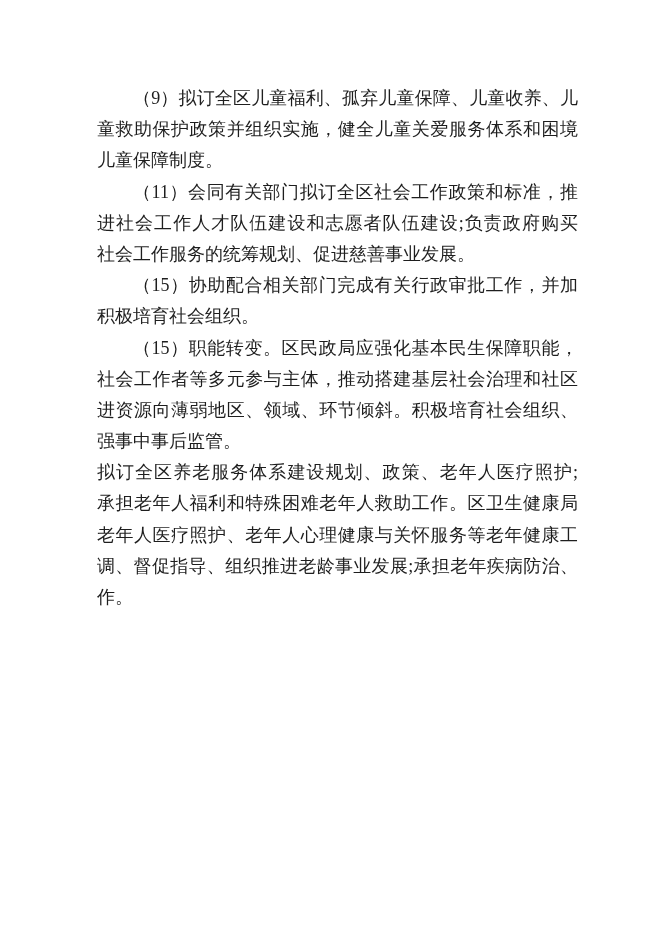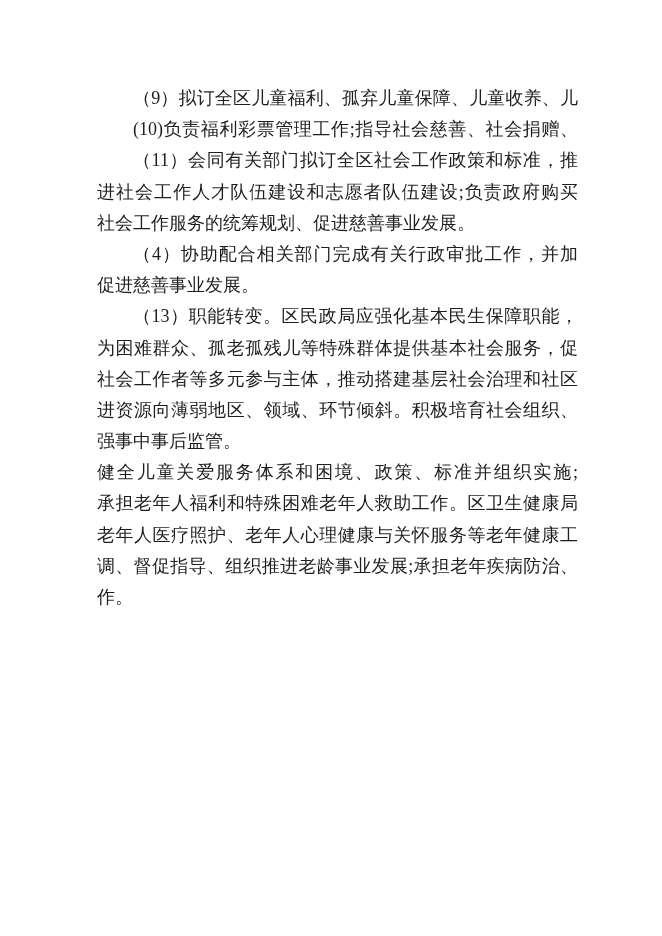--- a/index.html
+++ b/index.html
@@ -43,41 +43,41 @@
     text-align-last: left;
   }
 </style>
 </head>
 <body>
 
 <div class="page" style="background: rgb(255, 255, 255);">
   <div class="doc" style="color: rgb(30, 30, 30);">
       <div class="para">
         <div class="line first fill">（9）拟订全区儿童福利、孤弃儿童保障、儿童收养、儿</div>
+        <div class="line fill">童救助保护政策并组织实施，健全儿童关爱服务体系和困境</div>
+        <div class="line last">儿童保障制度。</div>
       </div>
       <div class="para">
-        <div class="line first fill">(10)负责福利彩票管理工作;指导社会慈善、社会捐赠、</div>
       </div>
       <div class="para">
         <div class="line first fill">（11）会同有关部门拟订全区社会工作政策和标准，推</div>
         <div class="line fill">进社会工作人才队伍建设和志愿者队伍建设;负责政府购买</div>
         <div class="line last">社会工作服务的统筹规划、促进慈善事业发展。</div>
       </div>
       <div class="para">
-        <div class="line first fill">（4）协助配合相关部门完成有关行政审批工作，并加</div>
-        <div class="line last">促进慈善事业发展。</div>
+        <div class="line first fill">（15）协助配合相关部门完成有关行政审批工作，并加</div>
+        <div class="line last">积极培育社会组织。</div>
       </div>
       <div class="para">
-        <div class="line first fill">（13）职能转变。区民政局应强化基本民生保障职能，</div>
-        <div class="line fill">为困难群众、孤老孤残儿等特殊群体提供基本社会服务，促</div>
+        <div class="line first fill">（15）职能转变。区民政局应强化基本民生保障职能，</div>
         <div class="line fill">社会工作者等多元参与主体，推动搭建基层社会治理和社区</div>
         <div class="line fill">进资源向薄弱地区、领域、环节倾斜。积极培育社会组织、</div>
         <div class="line last">强事中事后监管。</div>
       </div>
       <div class="para">
-        <div class="line fill">健全儿童关爱服务体系和困境、政策、标准并组织实施;</div>
+        <div class="line fill">拟订全区养老服务体系建设规划、政策、老年人医疗照护;</div>
         <div class="line fill">承担老年人福利和特殊困难老年人救助工作。区卫生健康局</div>
         <div class="line fill">老年人医疗照护、老年人心理健康与关怀服务等老年健康工</div>
         <div class="line fill">调、督促指导、组织推进老龄事业发展;承担老年疾病防治、</div>
         <div class="line last">作。</div>
       </div>
     </div>
 </div>
 
 </body></html>

